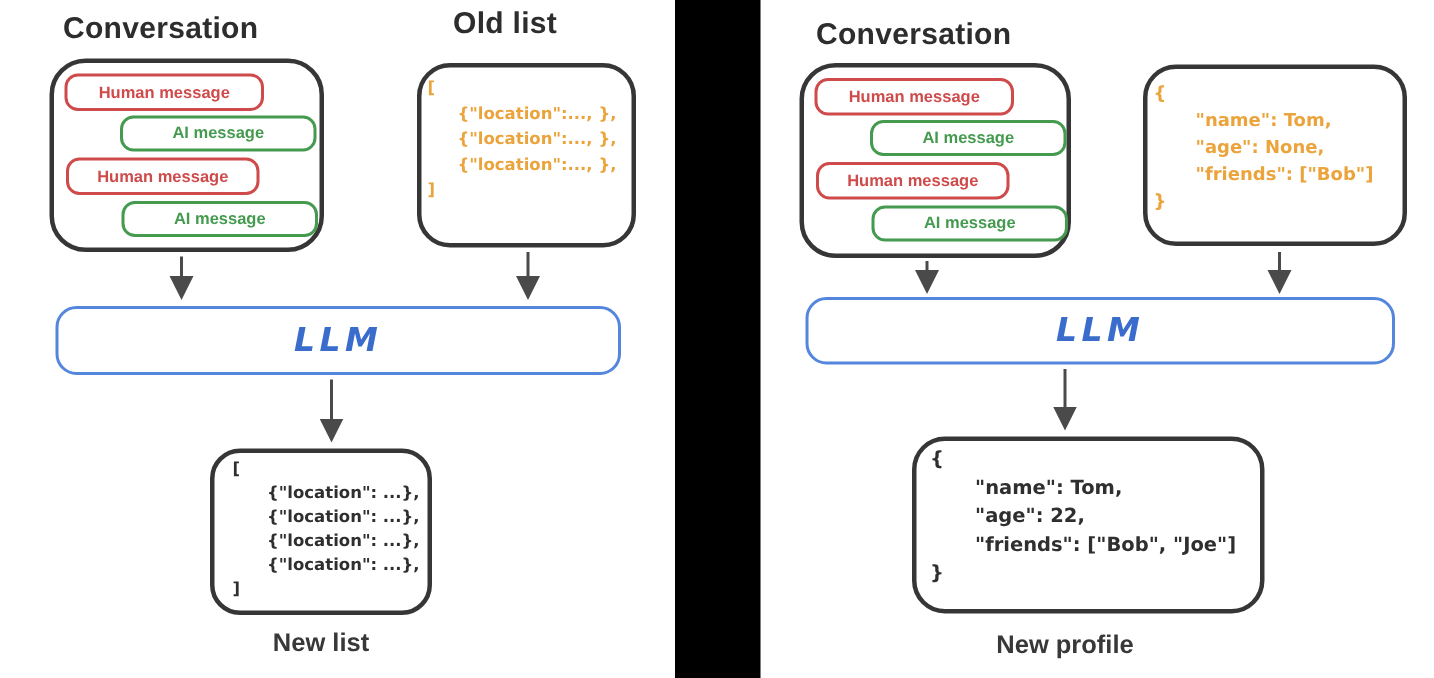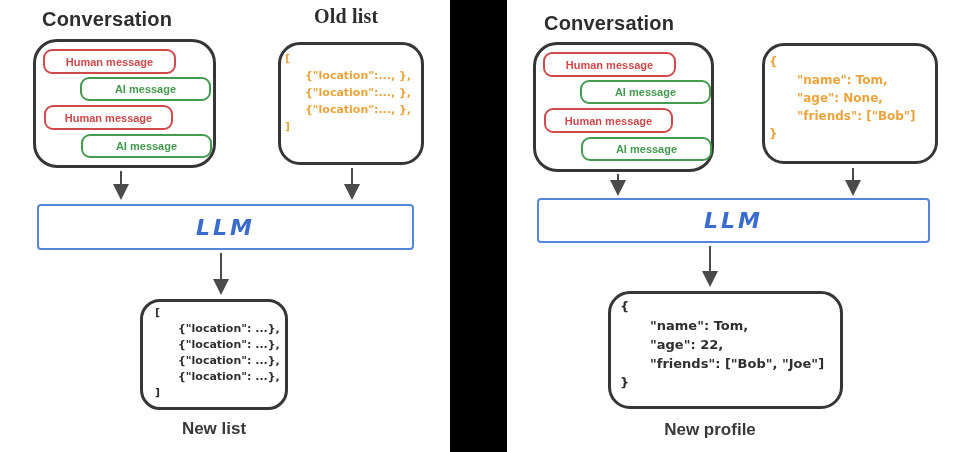--- a/index.html
+++ b/index.html
@@ -13,21 +13,21 @@
   .title { position: absolute; font-size: 20px; font-weight: 700; color: #2d2d2d; letter-spacing: 0.2px; white-space: nowrap; }
 
   .box { position: absolute; background: #ffffff; border: 3px solid #363636; }
   .conv-box { border-radius: 24px; padding-left: 31px; }
   .code-box { border-radius: 22px; }
 
   .pill { position: absolute; border: 2px solid; border-radius: 9px; display: flex; align-items: center; justify-content: center; font-size: 11px; font-weight: 700; white-space: nowrap; background: #fff; }
   .pill.human { border-color: #cf4a4a; color: #cf4a4a; }
   .pill.ai    { border-color: #449a4e; color: #449a4e; }
 
-  .llm-box { position: absolute; background: #fff; border: 2px solid #5586dd; border-radius: 4px; display: flex; align-items: center; justify-content: center; }
+  .llm-box { position: absolute; background: #fff; border: 2px solid #5586dd; border-radius: 14px; display: flex; align-items: center; justify-content: center; }
   .llm-text { color: #3a6ccc; font-size: 22px; font-weight: 700; font-style: italic; letter-spacing: 3px; font-family: "DejaVu Sans", sans-serif; }
 
   .code { position: absolute; font-weight: 700; font-family: "DejaVu Sans", sans-serif; white-space: nowrap; }
   .code div { white-space: nowrap; }
   .code .in { }
   .code.orange { color: #eba43c; }
   .code.dark   { color: #2f2f2f; }
 
   .code.old-list    { left: 285px; top: 50px;  font-size: 11px; line-height: 17px; }
   .code.old-list    .in { margin-left: 20px; }
@@ -51,21 +51,21 @@
 
     <div class="title" style="left:42px; top:8px;">Conversation</div>
 
     <div class="box conv-box" style="left:33px; top:39px; width:183px; height:129px;">
       <div class="pill human" style="left:7px; top:7px; width:133px; height:25px;">Human message</div>
       <div class="pill ai" style="left:44px; top:35px; width:131px; height:24px;">AI message</div>
       <div class="pill human" style="left:8px; top:63px; width:129px; height:25px;">Human message</div>
       <div class="pill ai" style="left:45px; top:92px; width:131px; height:24px;">AI message</div>
     </div>
 
-    <div class="title" style="left:314px; top:5px;font-family:Liberation Serif, serif;">Old list</div>
+    <div class="title" style="left:302px; top:5px;">Old list</div>
 
     <div class="box code-box" style="left:278px; top:42px; width:146px; height:123px;"></div>
     <div class="code orange old-list">
       <div>[</div>
       <div class="in">{"location":..., },</div>
       <div class="in">{"location":..., },</div>
       <div class="in">{"location":..., },</div>
       <div>]</div>
     </div>
 

